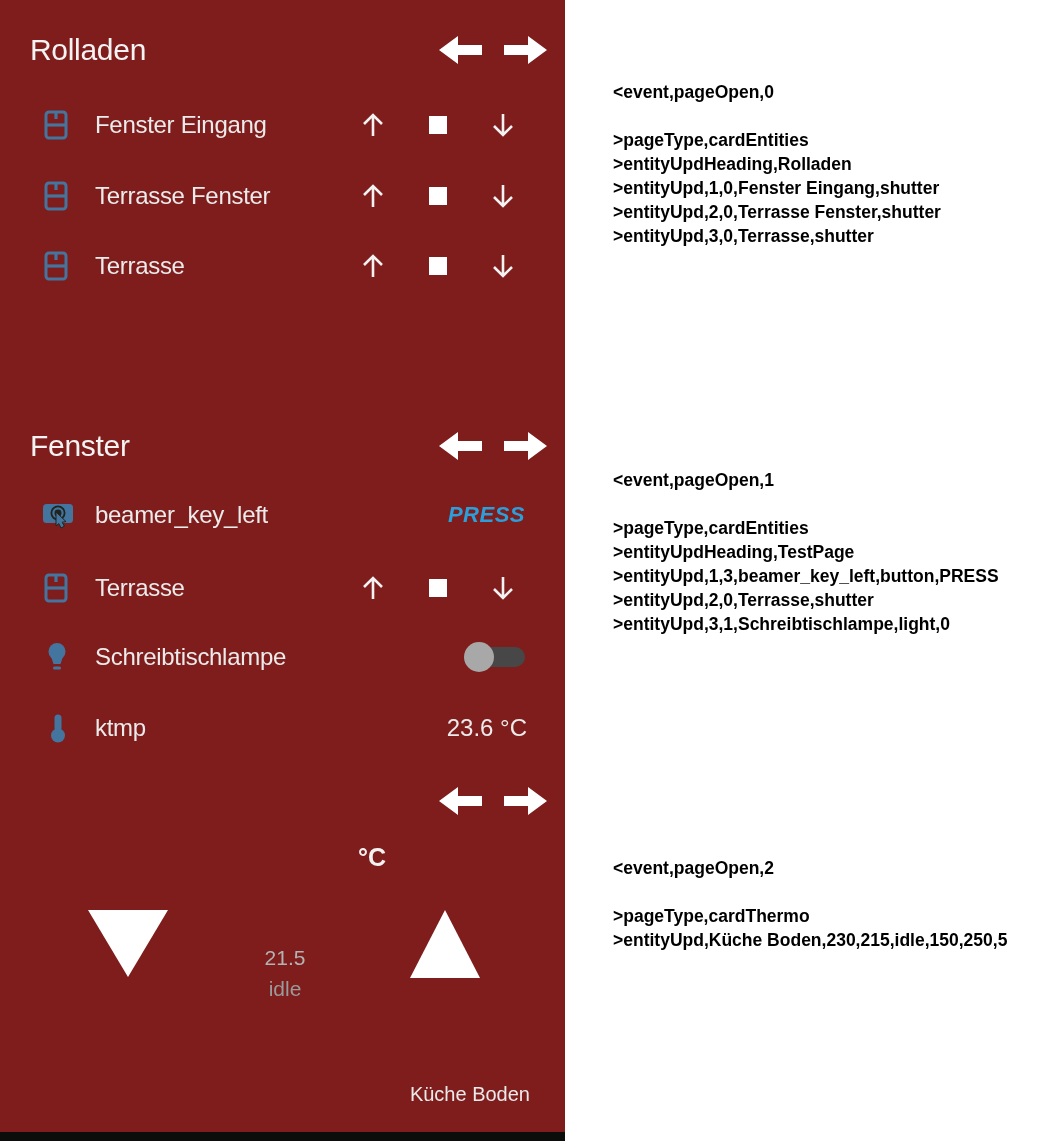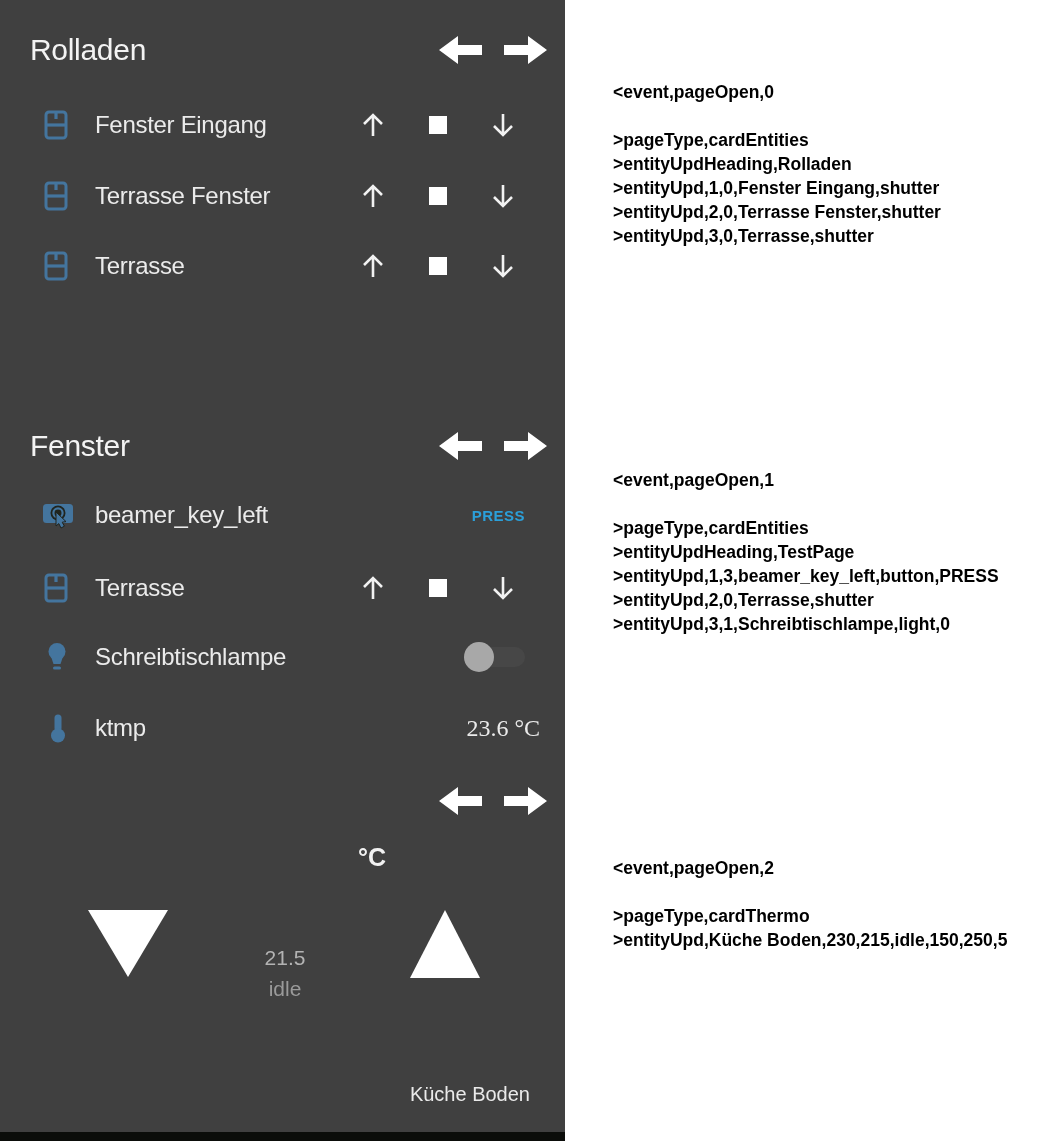--- a/index.html
+++ b/index.html
@@ -3,21 +3,21 @@
 <meta charset="utf-8">
 <style>
   html,body { margin:0; padding:0; background:#ffffff; }
   .stage {
     position:relative; width:1045px; height:1141px;
     background:#ffffff; overflow:hidden;
     font-family:"Liberation Sans", sans-serif;
   }
   .panel {
     position:absolute; left:0; top:0; width:565px; height:1141px;
-    background:#404040;
+    background:#7f1d1d;
   }
   .bottom-bar {
     position:absolute; left:0; top:1132px; width:565px; height:9px;
     background:#0b0d0a;
   }
   .card-heading {
     position:absolute; left:30px; font-size:30px; line-height:40px;
     color:#f3f3f3; letter-spacing:-0.3px; font-weight:400;
   }
   .nav-arrow { position:absolute; width:44px; height:30px; }
@@ -32,25 +32,25 @@
   .ent-label {
     position:absolute; left:95px; top:50%; transform:translateY(-50%);
     font-size:24px; color:#ebebeb; letter-spacing:-0.3px; white-space:nowrap;
   }
   .ctl { position:absolute; top:50%; transform:translateY(-50%); }
   .ctl-up   { left:356px; width:34px; height:34px; }
   .ctl-stop { left:429px; width:18px; height:18px; background:#ffffff; }
   .ctl-down { left:486px; width:34px; height:34px; }
   .press-label {
     position:absolute; right:40px; top:50%; transform:translateY(-50%);
-    font-size:15px; font-weight:600; letter-spacing:0.5px; color:#2b9fd9;
+    font-size:22px; font-weight:600; letter-spacing:0.5px; color:#2b9fd9;font-style:italic;
   }
   .ent-value {
-    position:absolute; right:25px; top:50%; transform:translateY(-50%);
-    font-size:24px; color:#ebebeb;font-family:Liberation Serif, serif;
+    position:absolute; right:38px; top:50%; transform:translateY(-50%);
+    font-size:24px; color:#ebebeb;
   }
   .toggle { position:absolute; left:464px; top:50%; transform:translateY(-50%); width:62px; height:30px; }
   .toggle-track { position:absolute; left:3px; top:5px; width:58px; height:20px; border-radius:10px; background:#474747; }
   .toggle-knob  { position:absolute; left:0; top:0; width:30px; height:30px; border-radius:50%; background:#a8a8a8; }
   .thermo-temp {
     position:absolute; left:205px; top:838px;
     font-size:68px; font-weight:700; color:#f2f2f2; letter-spacing:-1px; line-height:72px;
   }
   .thermo-unit {
     position:absolute; left:358px; top:843px;

